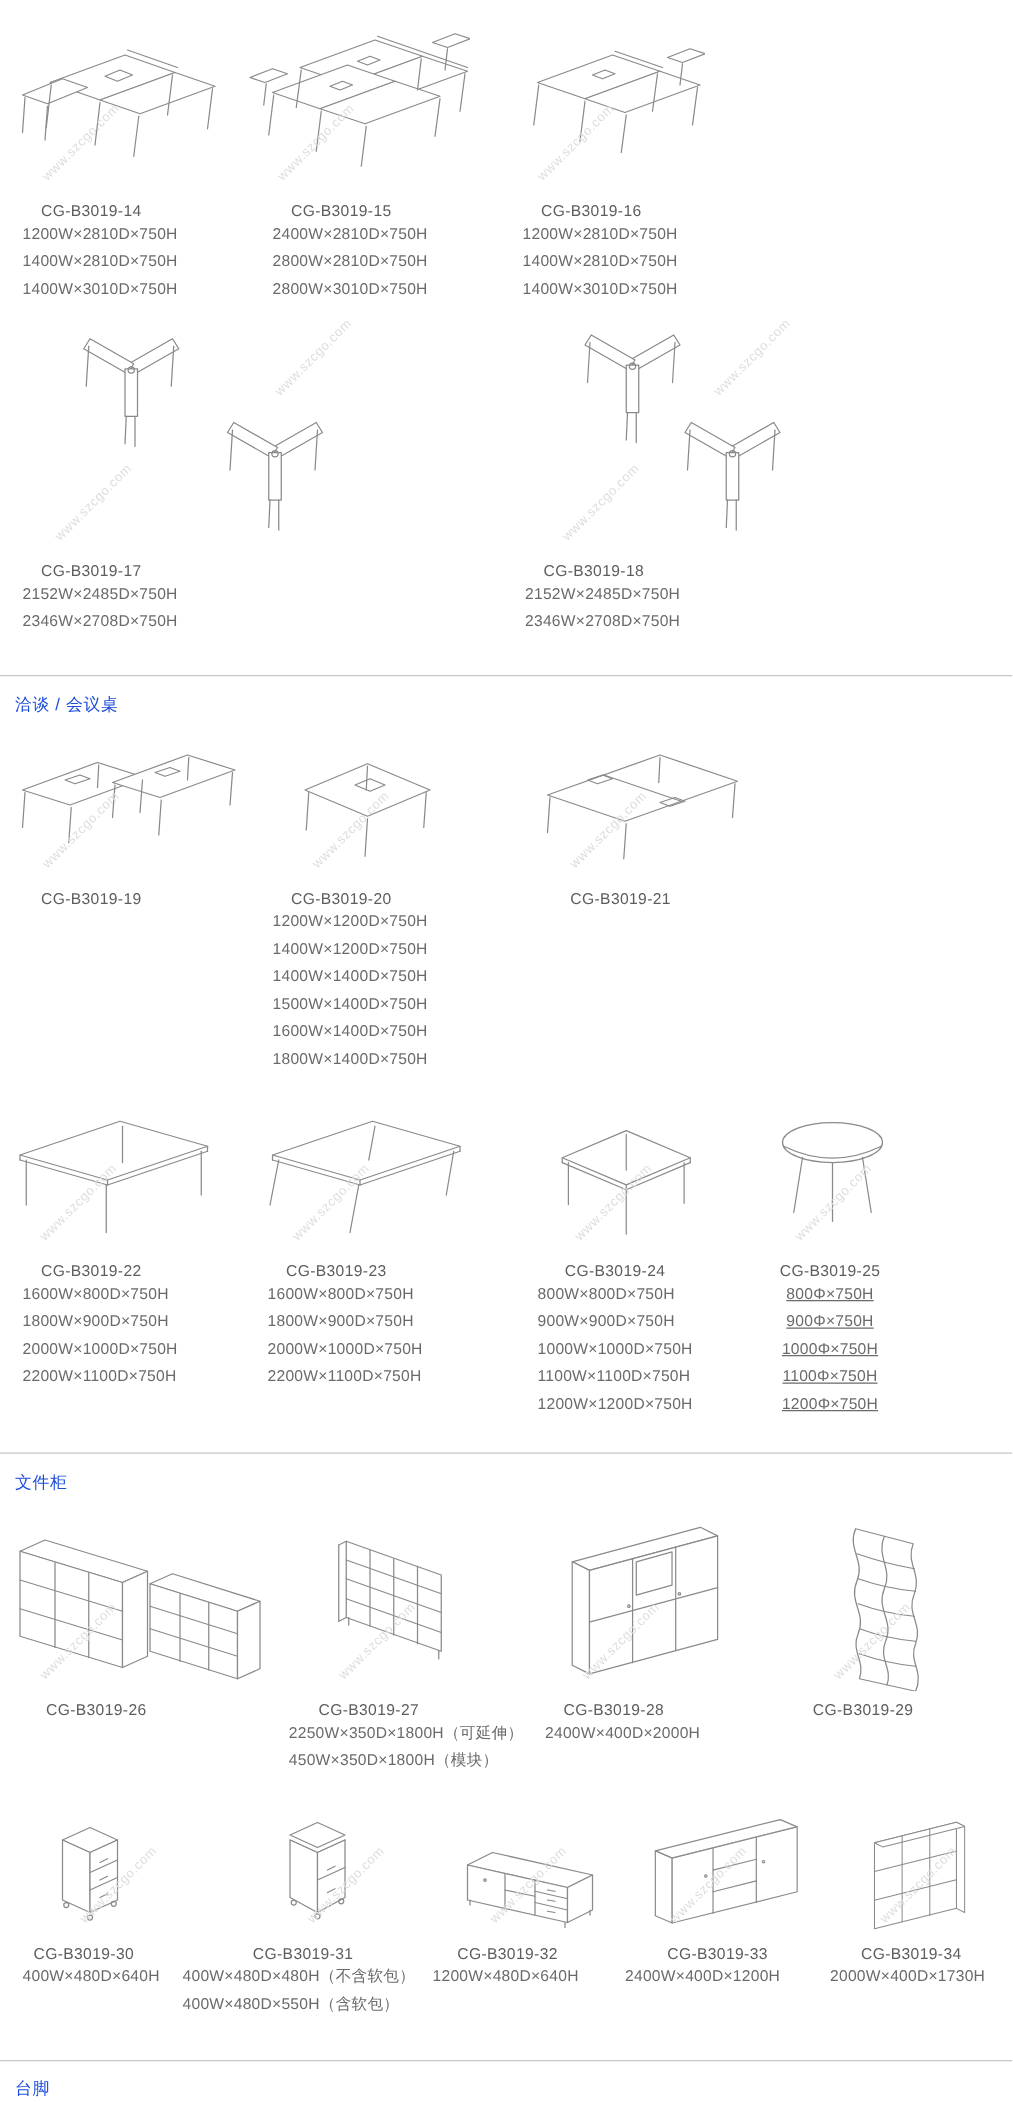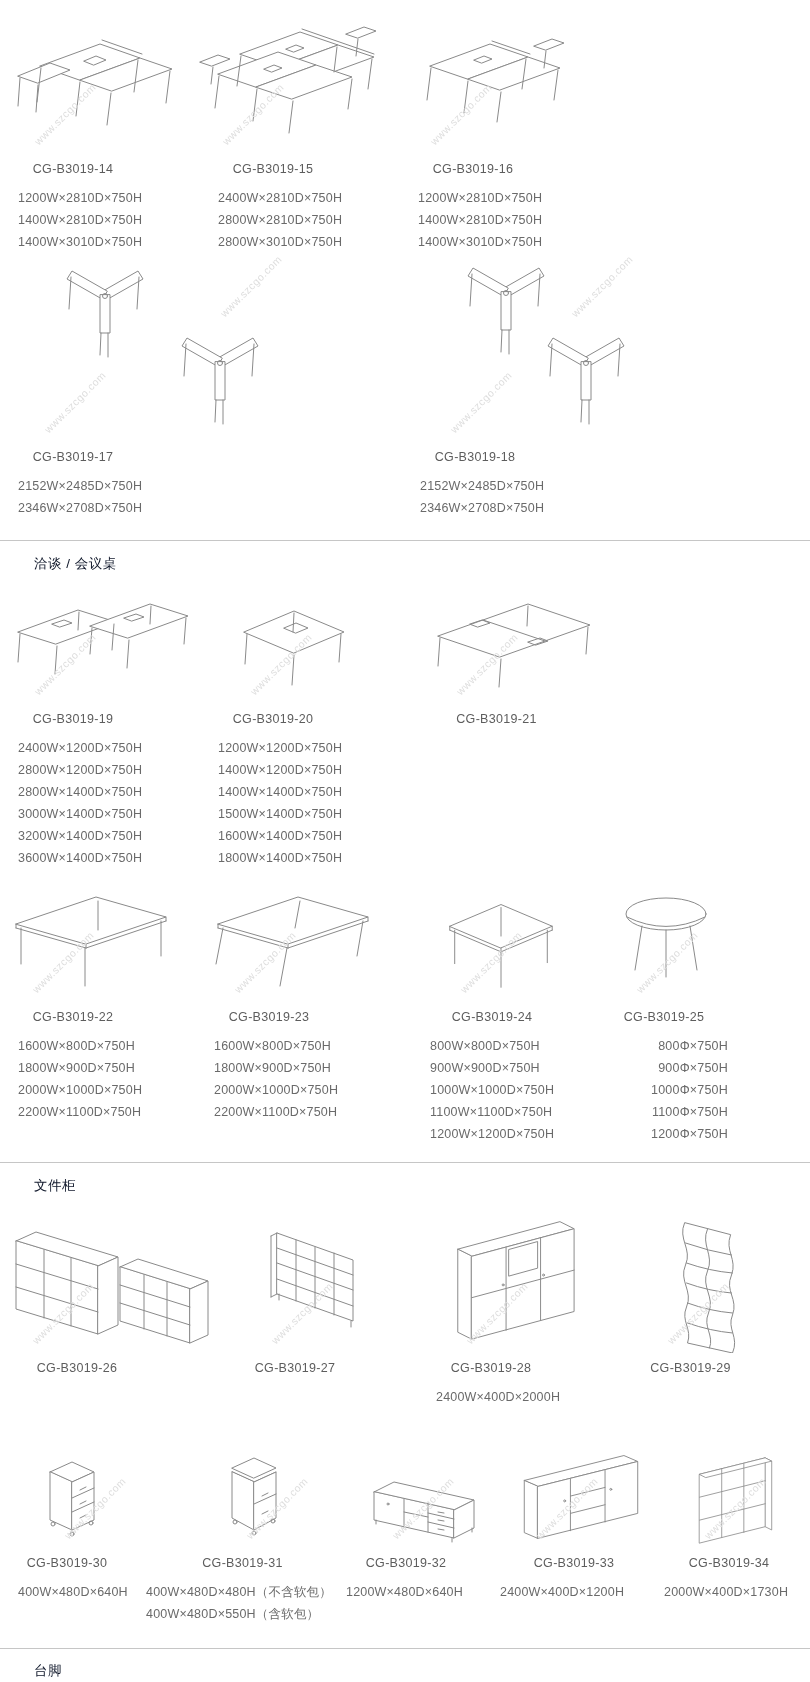--- a/index.html
+++ b/index.html
@@ -4,25 +4,25 @@
 <style>
   html,body{margin:0;padding:0;background:#fff;}
   .page{position:relative;width:810px;height:1682px;background:#fff;overflow:hidden;
         font-family:"Liberation Sans",sans-serif;}
   .product{position:absolute;}
   .ill{position:relative;}
   .ill svg{width:100%;height:100%;display:block;}
   svg polygon, svg line, svg path, svg ellipse, svg circle{stroke:#8a8a8a;fill:none;stroke-width:1;stroke-linejoin:round;stroke-linecap:round;}
   svg .f{fill:#ffffff;}
   .code{margin-top:8px;font-size:12.5px;color:#5d5d5d;text-align:center;letter-spacing:.3px;white-space:nowrap;}
-  .specs{margin-top:11px;}
+  .specs{}
   .spec-line{font-size:12.5px;height:22px;line-height:22px;color:#6a6a6a;letter-spacing:.2px;padding-left:6px;white-space:nowrap;}
-  .specs.center .spec-line{padding-left:0;text-align:right;}
+  .specs.center .spec-line{padding-left:0;text-align:center;text-decoration:underline;}
   .sec-divider{position:absolute;left:0;width:810px;height:0;border-top:1px solid #c6c6c6;}
-  .sec-header{position:absolute;left:34px;font-size:13.5px;color:#0f172a;letter-spacing:.5px;}
+  .sec-header{position:absolute;left:12px;font-size:13.5px;color:#1d4ed8;letter-spacing:.5px;}
   .wm{position:absolute;left:14px;bottom:34px;font-size:10.5px;color:#dedede;
       transform:rotate(-45deg);white-space:nowrap;letter-spacing:.5px;pointer-events:none;}
   .wm.alt{left:auto;right:18px;top:30px;bottom:auto;}
 </style>
 </head>
 <body>
 
 <svg width="0" height="0" style="position:absolute" aria-hidden="true">
   <defs>
     <g id="ydesk">
@@ -170,28 +170,20 @@
         <line x1="104" y1="42" x2="102" y2="68"></line>
           <line x1="69" y1="30" x2="68" y2="48"></line>
         <line x1="82" y1="46" x2="80" y2="72"></line>
           <line x1="119" y1="58" x2="117" y2="86"></line>
         <line x1="176" y1="36" x2="174" y2="62"></line>
           <line x1="141" y1="24" x2="140" y2="42"></line>
       </svg>
       <span class="wm">www.szcgo.com</span>
     </div>
     <div class="code">CG-B3019-19</div>
-    <div class="specs">
-        <div class="spec-line">2400W×1200D×750H</div>
-        <div class="spec-line">2800W×1200D×750H</div>
-        <div class="spec-line">2800W×1400D×750H</div>
-        <div class="spec-line">3000W×1400D×750H</div>
-        <div class="spec-line">3200W×1400D×750H</div>
-        <div class="spec-line">3600W×1400D×750H</div>
-      </div>
   </div>
 
   <div class="product" style="left:212px;top:582px;width:122px">
     <div class="ill" style="width:135px;height:122px;margin-left:14px">
       <svg viewBox="0 0 135 122">
         <polygon class="f" points="18,50 68,29 118,50 68,71"></polygon>
         <polygon points="58,46 70,41 82,46 70,51"></polygon>
         <line x1="21" y1="52" x2="19" y2="82"></line>
           <line x1="68" y1="73" x2="66" y2="103"></line>
         <line x1="115" y1="52" x2="113" y2="80"></line>
@@ -362,20 +354,24 @@
           <line x1="87" y1="48" x2="87" y2="110"></line>
         <line x1="30" y1="43" x2="106" y2="70"></line>
           <line x1="30" y1="58" x2="106" y2="85"></line>
           <line x1="30" y1="74" x2="106" y2="101"></line>
         <line x1="32" y1="89" x2="32" y2="95"></line>
           <line x1="104" y1="116" x2="104" y2="122"></line>
       </svg>
       <span class="wm">www.szcgo.com</span>
     </div>
     <div class="code" style="width:140px">CG-B3019-27</div>
+    <div class="specs">
+        <div class="spec-line">2250W×350D×1800H（可延伸）</div>
+        <div class="spec-line">450W×350D×1800H（模块）</div>
+      </div>
   </div>
 
   <div class="product" style="left:430px;top:1205px;width:160px">
     <div class="ill" style="width:138px;height:148px;margin-left:12px">
       <svg viewBox="0 0 140 148">
         <polygon class="f" points="16,44 30,51 134,23 120,16"></polygon>
         <polygon class="f" points="16,44 16,128 30,135 30,51"></polygon>
         <polygon class="f" points="30,51 134,23 134,107 30,135"></polygon>
         <line x1="65" y1="42" x2="65" y2="126"></line>
           <line x1="100" y1="32" x2="100" y2="116"></line>

